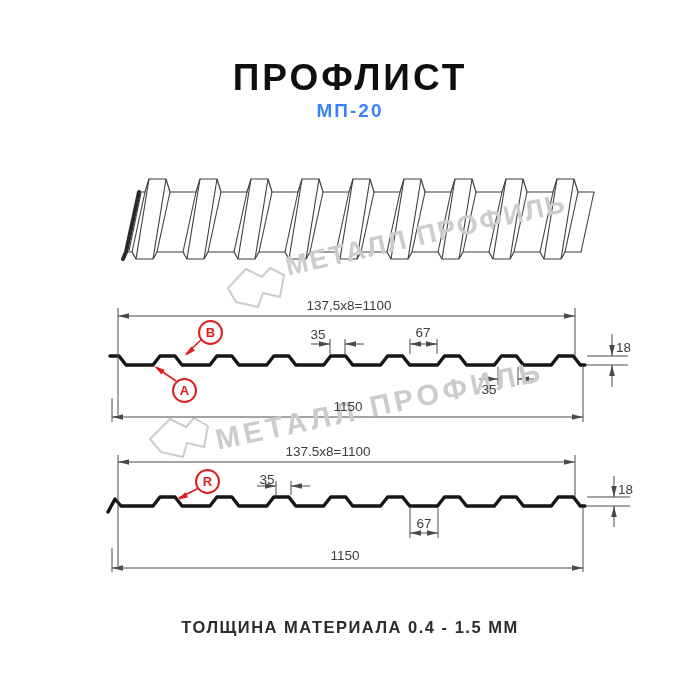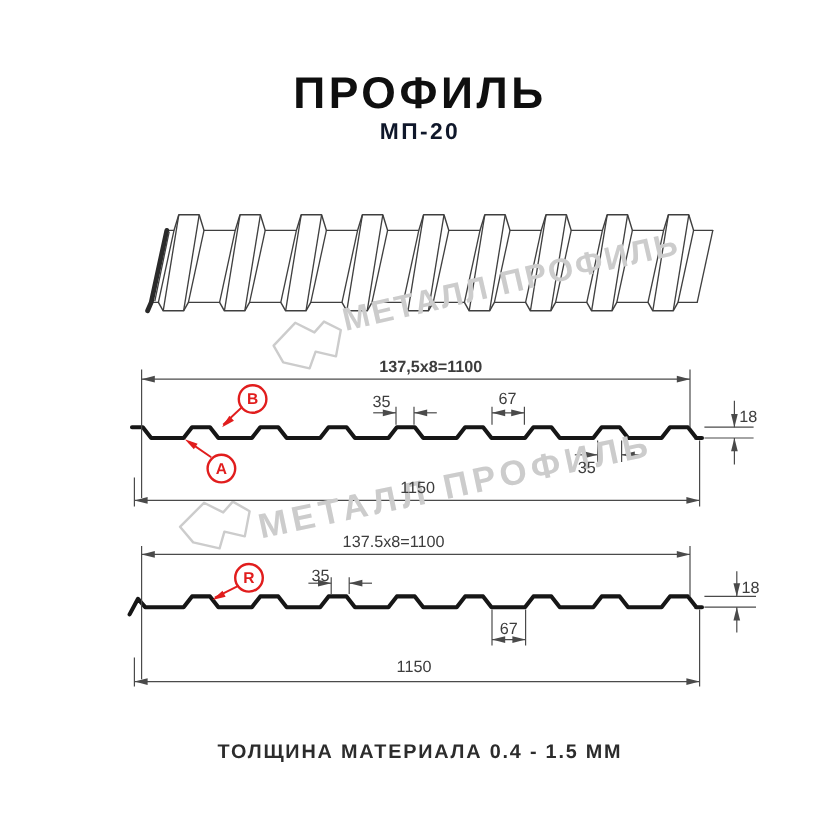--- a/index.html
+++ b/index.html
@@ -1,21 +1,21 @@
 <!DOCTYPE html>
 <html><head>
 <meta charset="utf-8">
 <style>
   html,body{margin:0;padding:0;}
   body{width:700px;height:700px;background:#ffffff;position:relative;overflow:hidden;
        font-family:"Liberation Sans", sans-serif;}
   .abs{position:absolute;white-space:nowrap;}
   .ctr{transform:translateX(-50%);}
   .title{font-size:37px;font-weight:700;letter-spacing:3px;color:#0f0f0f;}
-  .subtitle{font-size:19px;font-weight:700;letter-spacing:2px;color:#0f172a;}
+  .subtitle{font-size:19px;font-weight:700;letter-spacing:2px;color:#3b82f6;}
   .dim{font-size:13.5px;color:#3d3d3d;}
   .footer{font-size:16.5px;font-weight:700;letter-spacing:1.5px;color:#2c2c2c;}
   .wm{font-weight:700;color:#cccccc;transform-origin:0 50%;}
   .wm1{font-size:27px;letter-spacing:2px;transform:rotate(-13deg);}
   .wm2{font-size:29px;letter-spacing:4px;transform:rotate(-12deg);}
   .badge{width:21px;height:21px;border:2px solid #e11d1d;border-radius:50%;
          display:flex;align-items:center;justify-content:center;
          font-size:13px;font-weight:700;color:#e11d1d;background:transparent;}
   svg{position:absolute;left:0;top:0;}
 </style>
@@ -137,27 +137,27 @@
       <path d="M0 0 L-11 2.8 L-11 -2.8 Z" transform="translate(614 506) rotate(270)" fill="#4a4a4a"></path>
       <line x1="112" y1="548" x2="112" y2="572" stroke="#4a4a4a" stroke-width="1"></line>
       <line x1="112" y1="568" x2="583" y2="568" stroke="#4a4a4a" stroke-width="1"></line>
       <path d="M0 0 L-11 2.8 L-11 -2.8 Z" transform="translate(112 568) rotate(180)" fill="#4a4a4a"></path>
       <path d="M0 0 L-11 2.8 L-11 -2.8 Z" transform="translate(583 568) rotate(0)" fill="#4a4a4a"></path>
       <line x1="199" y1="488" x2="179" y2="498" stroke="#e11d1d" stroke-width="1.6"></line>
       <path d="M0 0 L-11 2.8 L-11 -2.8 Z" transform="translate(177 500) rotate(152)" fill="#e11d1d"></path>
     </g>
 </svg>
 
-<div class="abs ctr title" style="left:350px;top:57px;">ПРОФИЛЬ</div>
+<div class="abs ctr title" style="left:350px;top:57px;">ПРОФЛИСТ</div>
 <div class="abs ctr subtitle" style="left:350px;top:100px;">МП-20</div>
 
 <div class="abs wm wm1" style="left:286px;top:252px;">МЕТАЛЛ ПРОФИЛЬ</div>
 <div class="abs wm wm2" style="left:216px;top:424px;">МЕТАЛЛ ПРОФИЛЬ</div>
 
-<div class="abs ctr dim" style="left:359px;top:298px;font-weight:bold;">137,5x8=1100</div>
+<div class="abs ctr dim" style="left:349px;top:298px;">137,5x8=1100</div>
 <div class="abs ctr dim" style="left:318px;top:327px;">35</div>
 <div class="abs ctr dim" style="left:423px;top:325px;">67</div>
 <div class="abs dim" style="left:616px;top:340px;">18</div>
 <div class="abs ctr dim" style="left:489px;top:382px;">35</div>
 <div class="abs ctr dim" style="left:348px;top:399px;">1150</div>
 <div class="abs badge" style="left:198px;top:320px;">
     <span>B</span>
   </div>
 <div class="abs badge" style="left:172px;top:378px;">
     <span>A</span>

